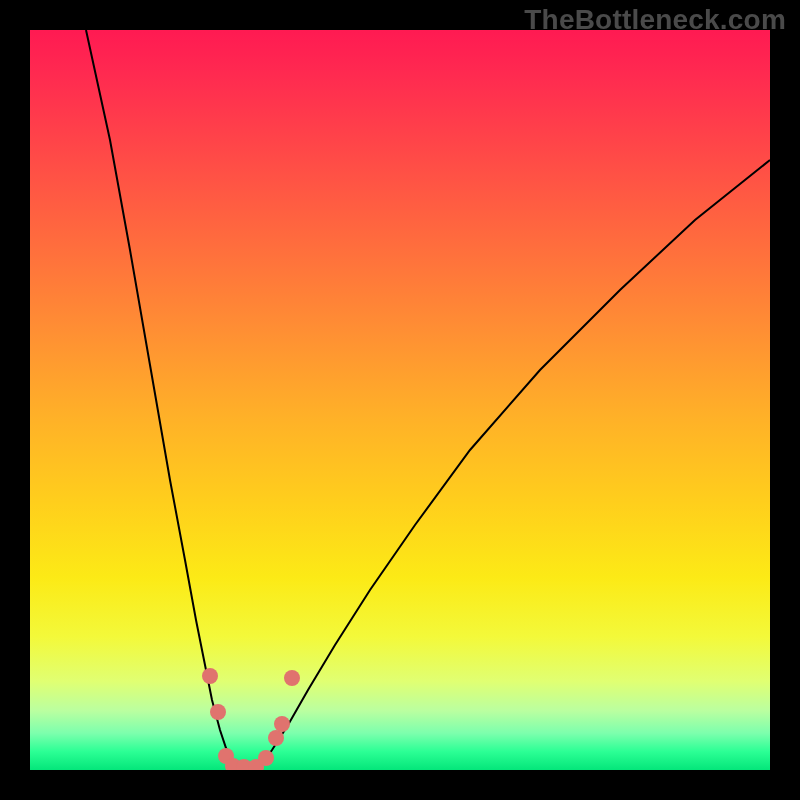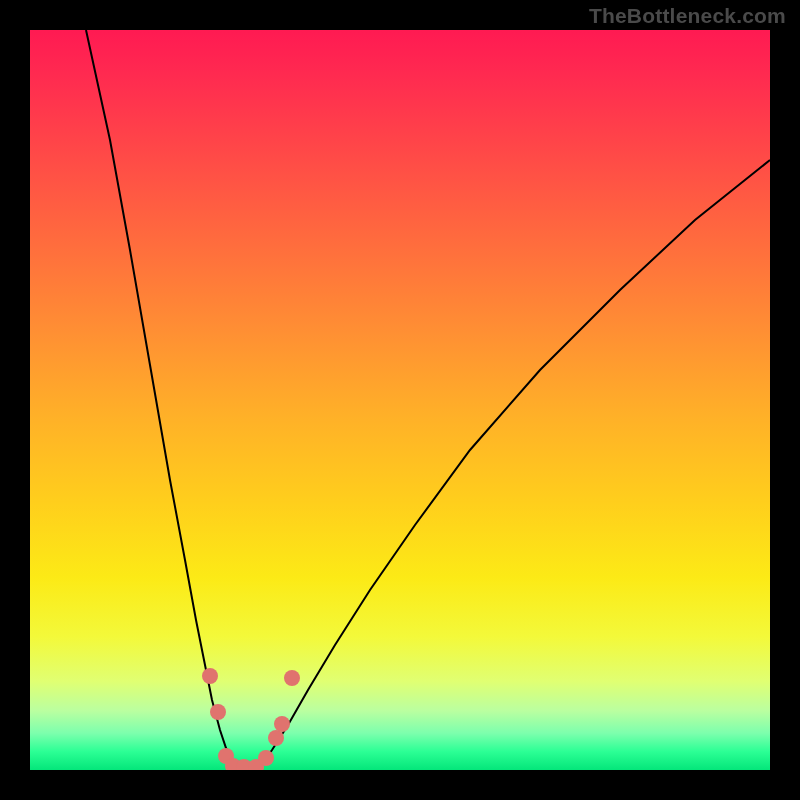--- a/index.html
+++ b/index.html
@@ -15,21 +15,21 @@
     position: relative;
     width: 800px;
     height: 800px;
     background: #000;
   }
   .watermark {
     position: absolute;
     top: 4px;
     right: 14px;
     color: #4a4a4a;
-    font-size: 21px;
+    font-size: 28px;
     font-weight: 600;
     letter-spacing: 0.2px;
     user-select: none;
   }
   .plot {
     position: absolute;
     left: 30px;
     top: 30px;
     width: 740px;
     height: 740px;

